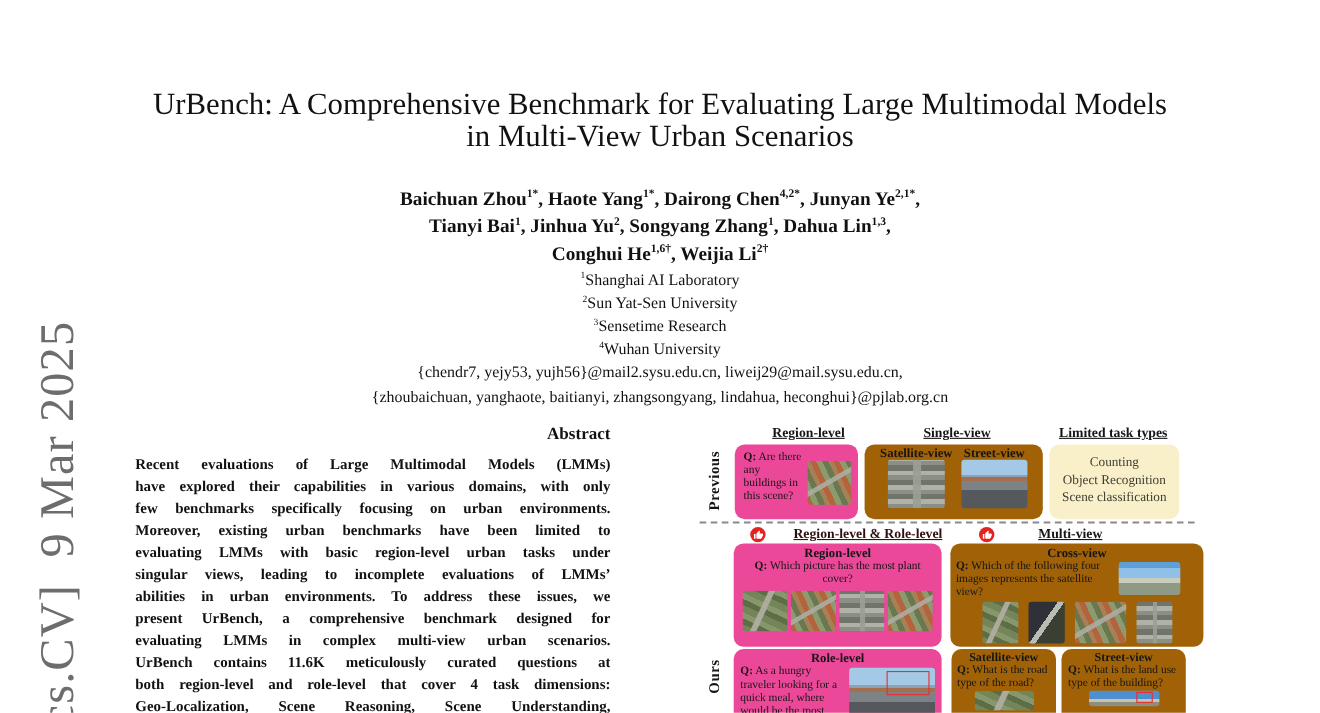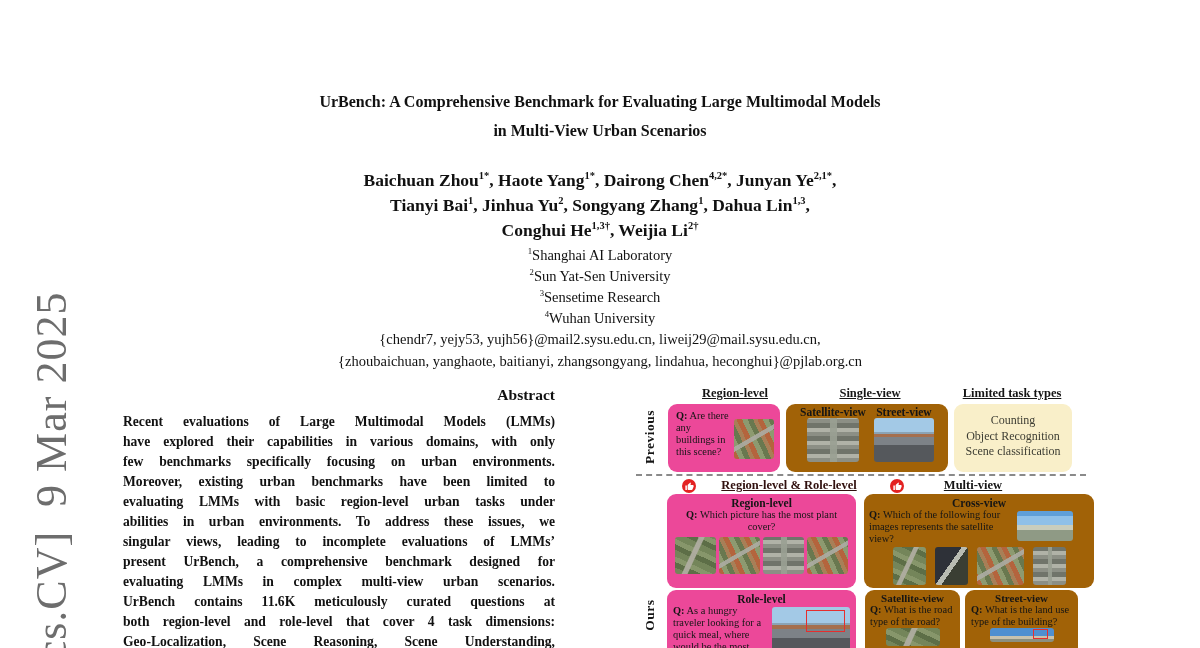--- a/index.html
+++ b/index.html
@@ -6,21 +6,21 @@
   html,body { width:1200px; height:648px; }
   body { background:#fff; font-family:"Liberation Serif","DejaVu Serif",serif; color:#111; }
   #page { position:relative; width:1200px; height:648px; overflow:hidden; background:#fff; }
   sup { font-size:60%; line-height:0; vertical-align:super; }
 
   
   .arxiv-banner { position:absolute; left:26px; top:676px; transform-origin:0 0; transform:rotate(-90deg);
     font-size:44px; color:#6d6d6d; white-space:pre; letter-spacing:1px; }
 
   
-  .title-line { position:absolute; left:0; width:1200px; text-align:center; font-weight:bold; font-size:16px;margin-top:13px; }
+  .title-line { position:absolute; left:0; width:1200px; text-align:center; font-weight:normal; font-size:28px; }
   .authors-line { position:absolute; left:0; width:1200px; text-align:center; font-weight:bold; font-size:17.5px; }
   .affil-line { position:absolute; left:0; width:1200px; text-align:center; font-size:14.5px; }
   .email-line { position:absolute; left:0; width:1200px; text-align:center; font-size:14.5px; }
 
   
   .abstract-heading { position:absolute; left:123px; width:432px; top:386px; text-align:right; font-weight:bold; font-size:15.5px; }
   .abstract { position:absolute; left:123px; top:412px; width:432px; font-size:13.6px; }
   .abs-line { text-align:justify; text-align-last:justify; line-height:20px; height:20px; overflow:hidden;font-weight:bold; }
 
   
@@ -60,39 +60,39 @@
 
 <div id="page">
 
   <div class="arxiv-banner">[cs.CV]  9 Mar 2025</div>
 
   <div class="title-line" style="top:80px">UrBench: A Comprehensive Benchmark for Evaluating Large Multimodal Models</div>
   <div class="title-line" style="top:109px">in Multi-View Urban Scenarios</div>
 
   <div class="authors-line" style="top:170px">Baichuan Zhou<sup>1*</sup>, Haote Yang<sup>1*</sup>, Dairong Chen<sup>4,2*</sup>, Junyan Ye<sup>2,1*</sup>,</div>
   <div class="authors-line" style="top:195px">Tianyi Bai<sup>1</sup>, Jinhua Yu<sup>2</sup>, Songyang Zhang<sup>1</sup>, Dahua Lin<sup>1,3</sup>,</div>
-  <div class="authors-line" style="top:220px">Conghui He<sup>1,3†</sup>, Weijia Li<sup>2†</sup></div>
+  <div class="authors-line" style="top:220px">Conghui He<sup>1,6†</sup>, Weijia Li<sup>2†</sup></div>
 
   <div class="affil-line" style="top:247px"><sup>1</sup>Shanghai AI Laboratory</div>
   <div class="affil-line" style="top:268px"><sup>2</sup>Sun Yat-Sen University</div>
   <div class="affil-line" style="top:289px"><sup>3</sup>Sensetime Research</div>
   <div class="affil-line" style="top:310px"><sup>4</sup>Wuhan University</div>
 
   <div class="email-line" style="top:331px">{chendr7, yejy53, yujh56}@mail2.sysu.edu.cn, liweij29@mail.sysu.edu.cn,</div>
   <div class="email-line" style="top:353px">{zhoubaichuan, yanghaote, baitianyi, zhangsongyang, lindahua, heconghui}@pjlab.org.cn</div>
 
   <div class="abstract-heading">Abstract</div>
   <div class="abstract">
     <div class="abs-line">Recent evaluations of Large Multimodal Models (LMMs)</div>
     <div class="abs-line">have explored their capabilities in various domains, with only</div>
     <div class="abs-line">few benchmarks specifically focusing on urban environments.</div>
     <div class="abs-line">Moreover, existing urban benchmarks have been limited to</div>
     <div class="abs-line">evaluating LMMs with basic region-level urban tasks under</div>
+    <div class="abs-line">singular views, leading to incomplete evaluations of LMMs’</div>
     <div class="abs-line">abilities in urban environments. To address these issues, we</div>
-    <div class="abs-line">singular views, leading to incomplete evaluations of LMMs’</div>
     <div class="abs-line">present UrBench, a comprehensive benchmark designed for</div>
     <div class="abs-line">evaluating LMMs in complex multi-view urban scenarios.</div>
     <div class="abs-line">UrBench contains 11.6K meticulously curated questions at</div>
     <div class="abs-line">both region-level and role-level that cover 4 task dimensions:</div>
     <div class="abs-line">Geo-Localization, Scene Reasoning, Scene Understanding,</div>
   </div>
 
   <div class="figure">
 
     <div class="fig-header" style="left:30px; top:0; width:130px">Region-level</div>

